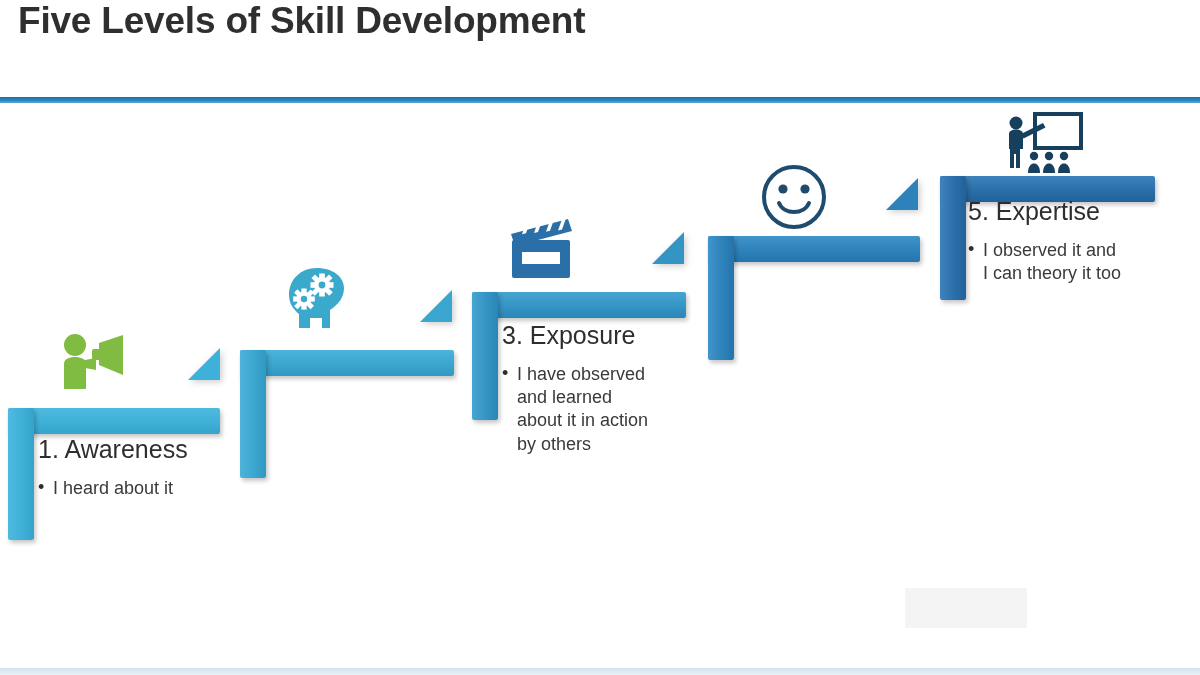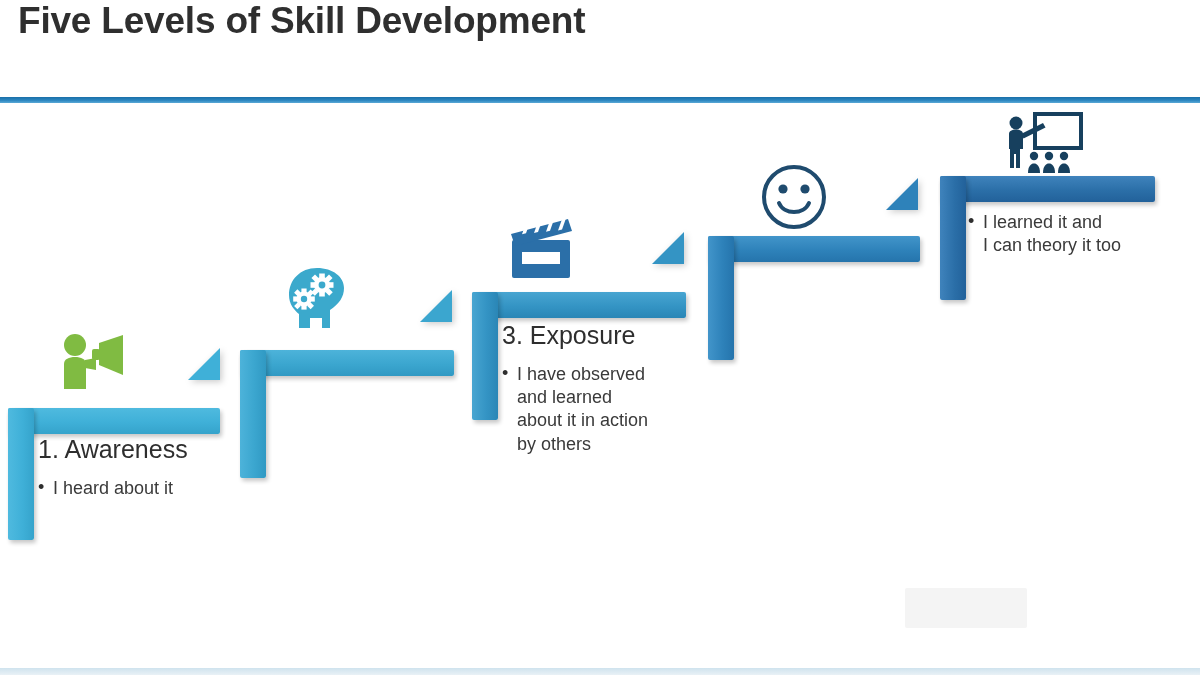--- a/index.html
+++ b/index.html
@@ -252,21 +252,22 @@
         <path d="M25 61 C25 54 28 51.5 31 51.5 C34 51.5 37 54 37 61 Z"></path>
         <circle cx="46" cy="44" r="4.2"></circle>
         <path d="M40 61 C40 54 43 51.5 46 51.5 C49 51.5 52 54 52 61 Z"></path>
         <circle cx="61" cy="44" r="4.2"></circle>
         <path d="M55 61 C55 54 58 51.5 61 51.5 C64 51.5 67 54 67 61 Z"></path>
       </g>
     </svg>
   </div>
 
   <div class="step-text" style="left:968px; top:198px; width:210px;">
+    <div class="step-heading">5. Expertise</div>
     <ul class="step-bullets">
-      <li><span>I learned it and</span><br><span>I can theory it too</span></li>
+      <li><span>I observed it and</span><br><span>I can theory it too</span></li>
     </ul>
   </div>
 
   <div id="watermark"></div>
   <div id="bottom-rule"></div>
 
 </div>
 
 </body></html>

